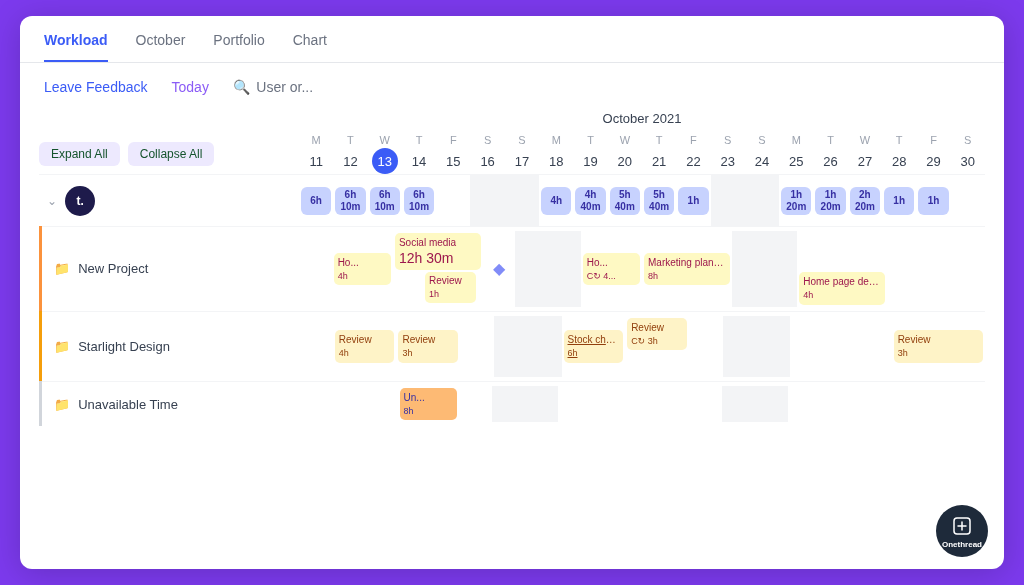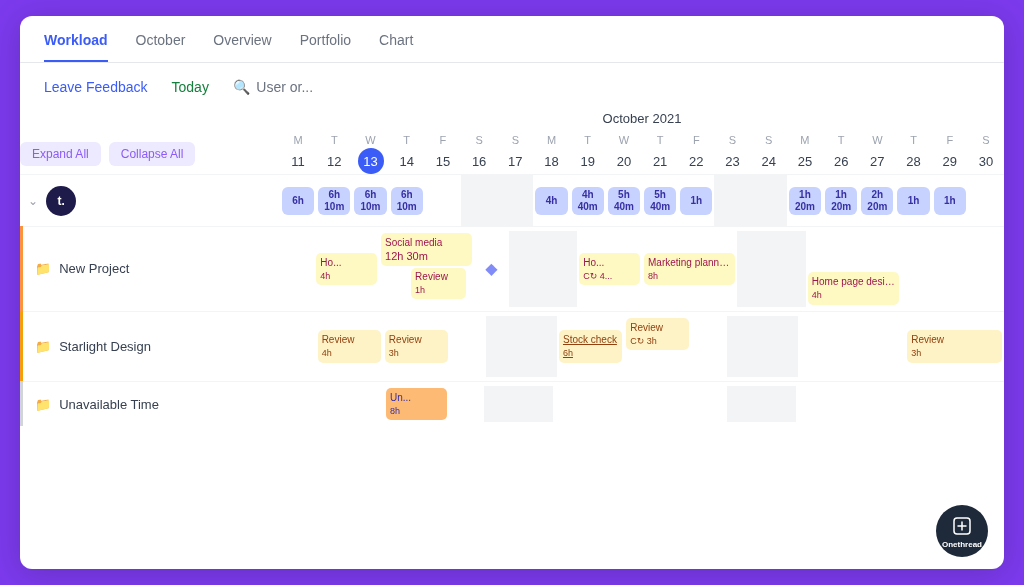--- a/index.html
+++ b/index.html
@@ -57,39 +57,39 @@
       flex: 1;
     }
     .leave-feedback {
       color: #3b5cf6;
       font-size: 14px;
       font-weight: 500;
       cursor: pointer;
     }
     .today-btn {
       font-size: 14px;
-      color: #15803d;
+      color: #8b5cf6;
       cursor: pointer;
       padding: 4px 8px;
     }
     .user-search {
       display: flex;
       align-items: center;
       gap: 6px;
       font-size: 14px;
       color: #6b7280;
       cursor: pointer;
     }
     
     .main-content {
       flex: 1;
       overflow: hidden;
       display: flex;
       flex-direction: column;
-      padding: 0 0 8px;
+      padding: 0 19px 8px;
     }
     .month-label {
       text-align: center;
       font-size: 13px;
       font-weight: 500;
       color: #374151;
       margin-bottom: 8px;
       padding-left: 260px;
     }
     
@@ -105,21 +105,21 @@
     }
     .left-controls {
       width: 260px;
       display: flex;
       gap: 8px;
       align-items: center;
       flex-shrink: 0;
     }
     .expand-btn, .collapse-btn {
       background: #ede9fe;
-      color: #8b5cf6;
+      color: #14532d;
       border: none;
       border-radius: 6px;
       font-size: 12px;
       padding: 5px 12px;
       cursor: pointer;
       font-weight: 500;
     }
     .days-header {
       display: flex;
       flex: 1;
@@ -313,21 +313,20 @@
     }
   </style>
 </head>
 <body>
 
 <div class="app-container">
 
   <div class="nav-bar">
     <div class="nav-item active">Workload</div>
     <div class="nav-item">October</div>
-    <div class="nav-item">Overview</div>
     <div class="nav-item">Portfolio</div>
     <div class="nav-item">Chart</div>
   </div>
 
   <div class="header-bar">
     <span class="leave-feedback">Leave Feedback</span>
     <span class="today-btn">Today</span>
     <div class="user-search">
       <span>🔍</span>
       <span>User or...</span>
@@ -497,21 +496,21 @@
             <div class="cell-block" style="flex:1"></div>
 
             <div class="cell-block span2" style="flex:2; padding:2px;">
               <div class="task-block task-pink" style="width:100%; font-size:10px; padding:3px 4px;">
                 Ho...<br><span style="font-size:9px;">4h</span>
               </div>
             </div>
 
             <div class="cell-block span3" style="flex:3; padding:2px; flex-direction:column; align-items:flex-start; justify-content:flex-start; display:flex; gap:2px;">
               <div class="task-block task-pink" style="width:100%; font-size:10px; padding:3px 4px;">
-                Social media<br><span style="font-size:11px;">12h 30m</span>
+                Social media<br><span style="font-size:14px;">12h 30m</span>
               </div>
               <div class="task-block task-pink" style="width:60%; font-size:10px; padding:2px 4px; margin-left: 30px;">
                 Review<br><span style="font-size:9px;">1h</span>
               </div>
             </div>
 
             <div class="cell-block" style="flex:1; align-items:center; justify-content:center; display:flex;">
               <span style="color:#818cf8; font-size:16px;">◆</span>
             </div>
 

